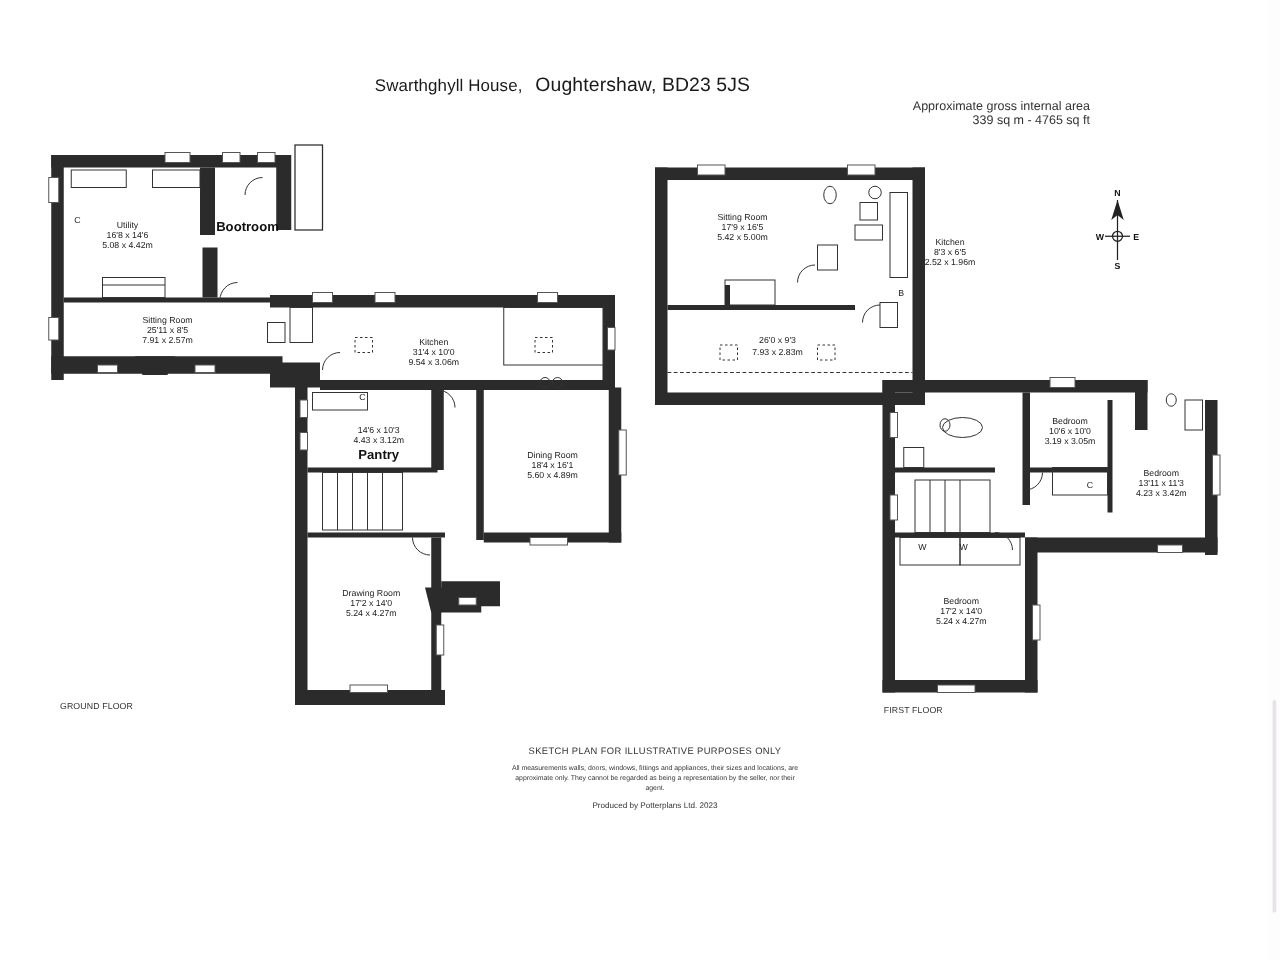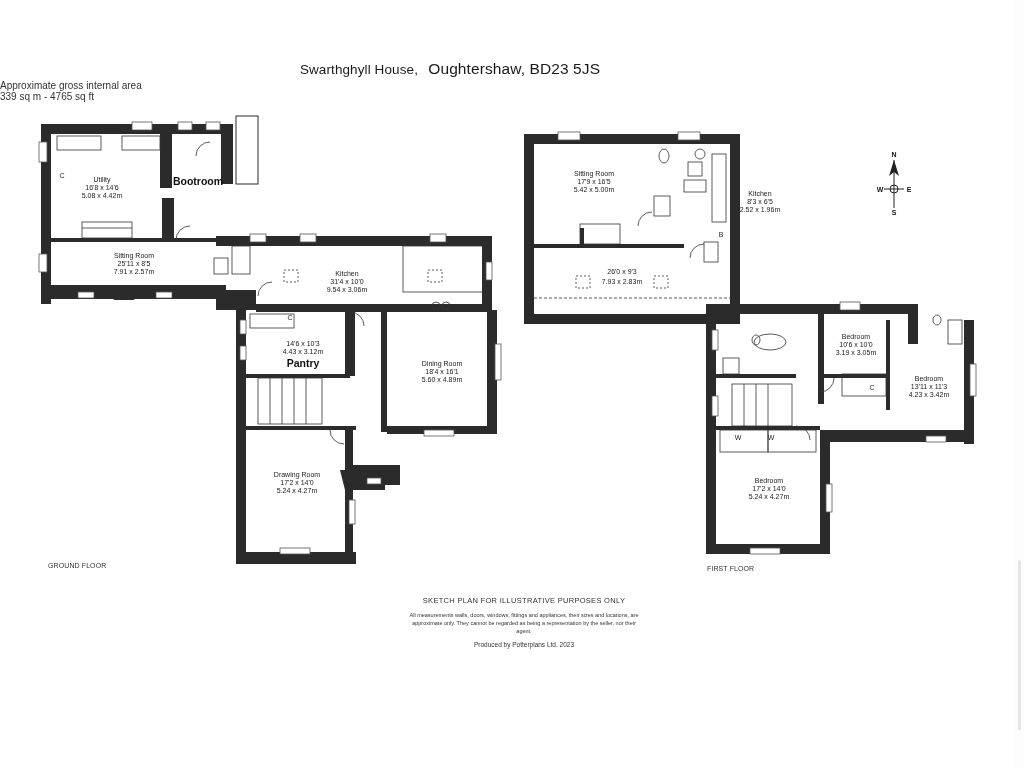--- a/index.html
+++ b/index.html
@@ -1,21 +1,21 @@
 <!DOCTYPE html>
 <html><head>
 <meta charset="utf-8">
 <style>
   html, body { margin:0; padding:0; background:#ffffff; }
   body { width:1024px; height:768px; position:relative; overflow:hidden; font-family:"Liberation Sans", sans-serif; color:#1a1a1a; }
   .abs { position:absolute; }
   .title-main { left:0; width:900px; top:60px; text-align:center; font-weight:normal; font-size:15px; letter-spacing:0.1px; }
   .title-main .t1 { font-size:13.5px; margin-right:6px; }
   .title-main .t2 { font-size:15.5px; }
-  .subtitle { left:0; width:856px; text-align:left; font-size:10px; color:#333; }
+  .subtitle { left:0; width:856px; text-align:right; font-size:10px; color:#333;padding-left:16px; }
   svg { position:absolute; left:0; top:0; }
   .room-label { font-family:"Liberation Sans", sans-serif; font-size:7px; fill:#222; text-anchor:middle; }
   .room-name-lg { font-family:"Liberation Sans", sans-serif; font-size:10.5px; font-weight:bold; fill:#111; text-anchor:middle; }
   .small-label { font-family:"Liberation Sans", sans-serif; font-size:7px; fill:#222; text-anchor:middle; }
   .floor-label { font-size:7px; color:#333; letter-spacing:0.1px; }
   .footer { left:0; width:1048px; text-align:center; color:#333; }
   .footer .f1 { font-size:7.5px; letter-spacing:0.3px; margin-bottom:6px; }
   .footer .f2 { font-size:5.5px; line-height:8px; width:240px; margin:0 auto 6px auto; }
   .footer .f3 { font-size:6.5px; }
   .compass-lbl { font-size:7px; font-weight:bold; fill:#111; text-anchor:middle; font-family:"Liberation Sans", sans-serif; }

